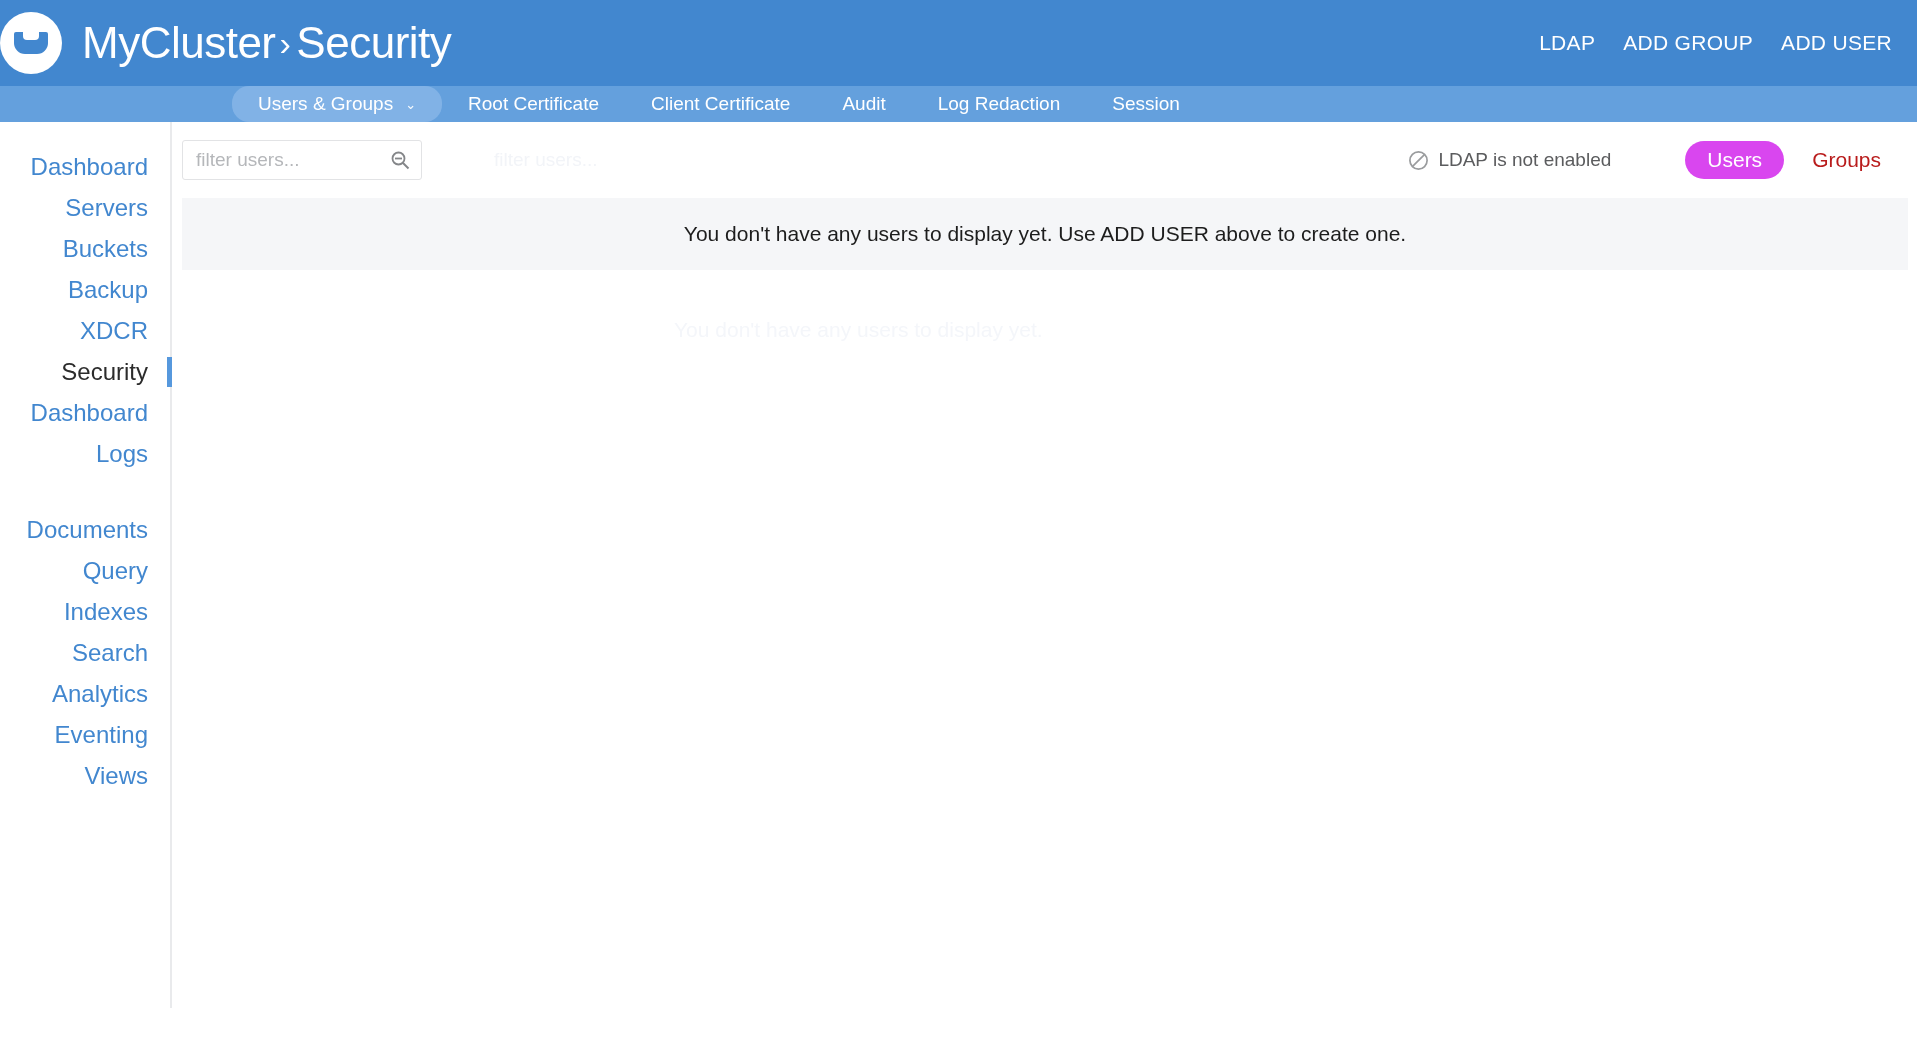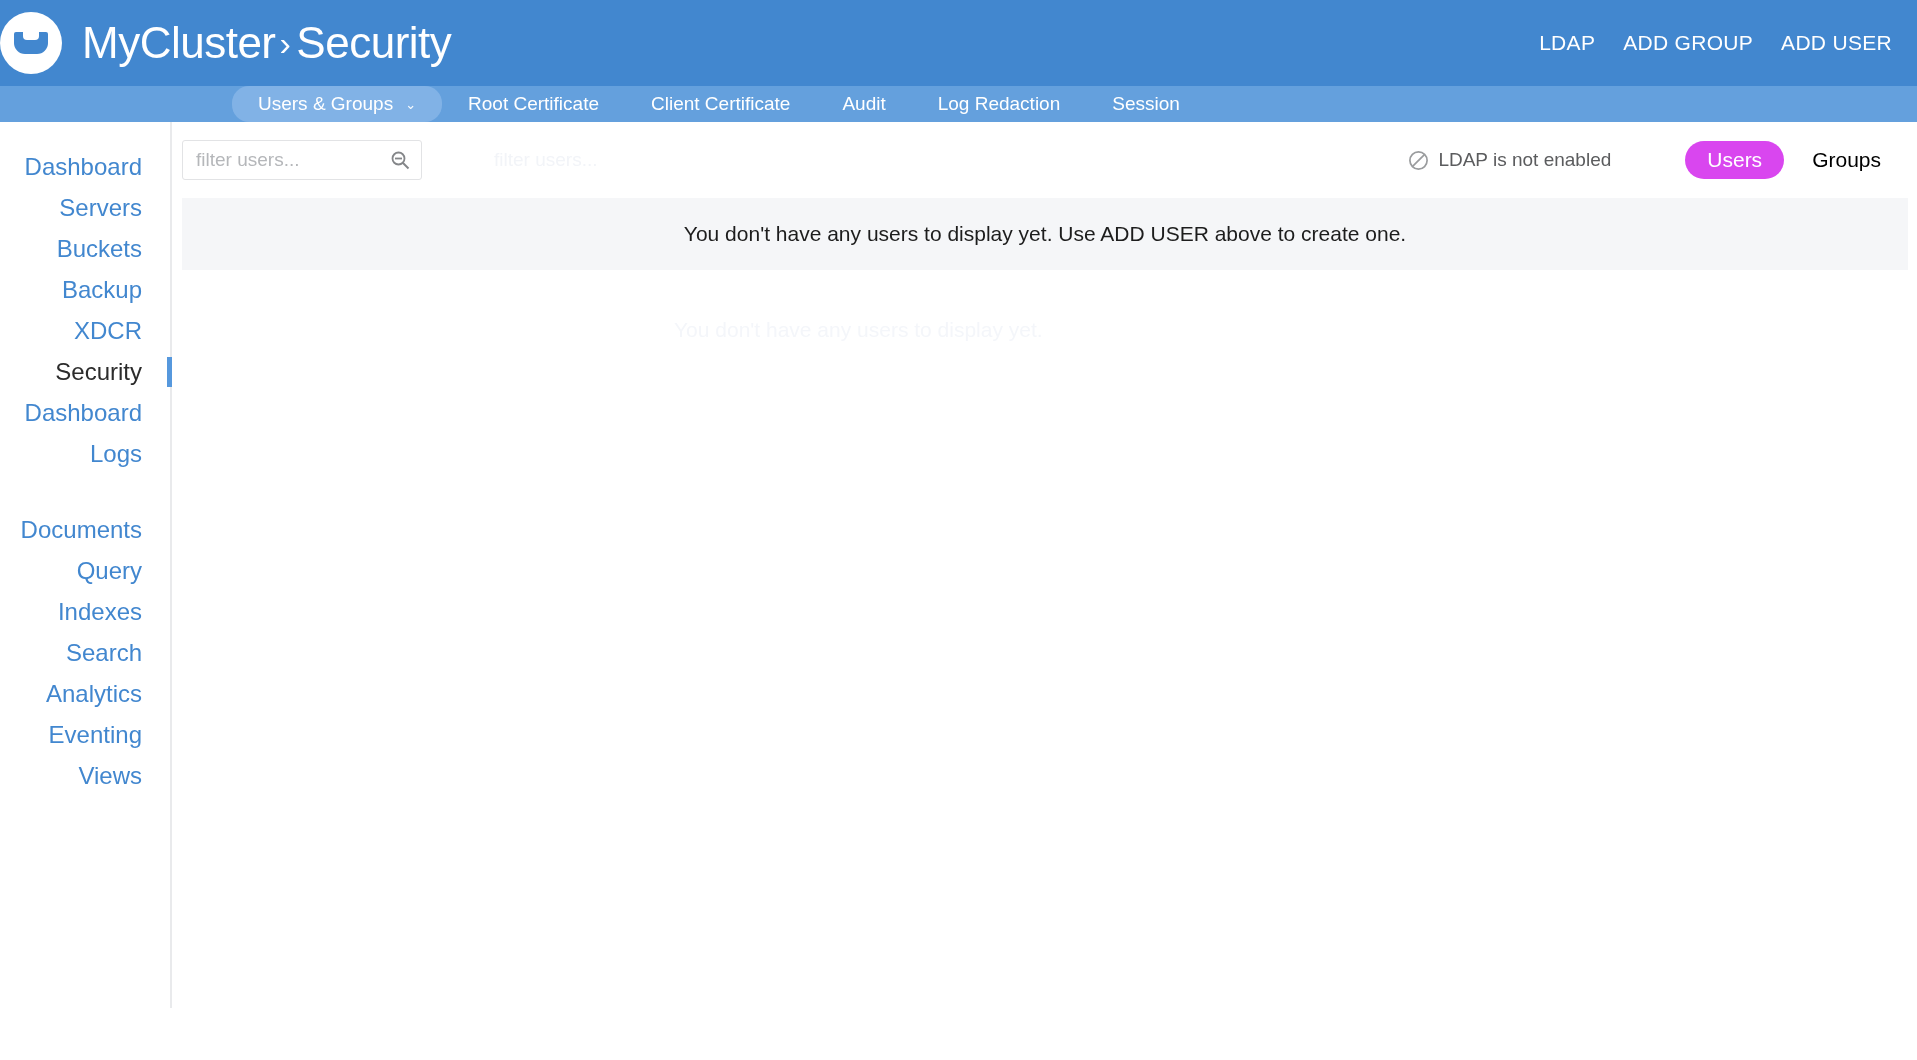--- a/index.html
+++ b/index.html
@@ -117,21 +117,21 @@
     border-right: 2px solid #e9eaec;
     padding-top: 24px;
   }
   .nav-group { display: flex; flex-direction: column; }
   .nav-item {
     position: relative;
     height: 41px;
     display: flex;
     align-items: center;
     justify-content: flex-end;
-    padding-right: 28px;
+    padding-right: 22px;
     color: #4287cf;
     font-size: 24px;
     white-space: nowrap;
     cursor: pointer;
   }
   .nav-item.active { color: #2c2c2c; }
   .nav-item.active::after {
     content: "";
     position: absolute;
     right: -2px; top: 6px;
@@ -206,21 +206,21 @@
     padding-right: 2px;
   }
   .toggle-btn {
     height: 38px;
     padding: 0 22px;
     display: flex;
     align-items: center;
     justify-content: center;
     border-radius: 19px;
     font-size: 21px;
-    color: #000000;
+    color: #b91c1c;
     cursor: pointer;
     white-space: nowrap;
   }
   .toggle-btn.active { background: #d946ef; color: #ffffff; }
 
   .empty-panel {
     margin: 0 9px 0 8px;
     height: 72px;
     background: #f5f6f8;
     display: flex;

